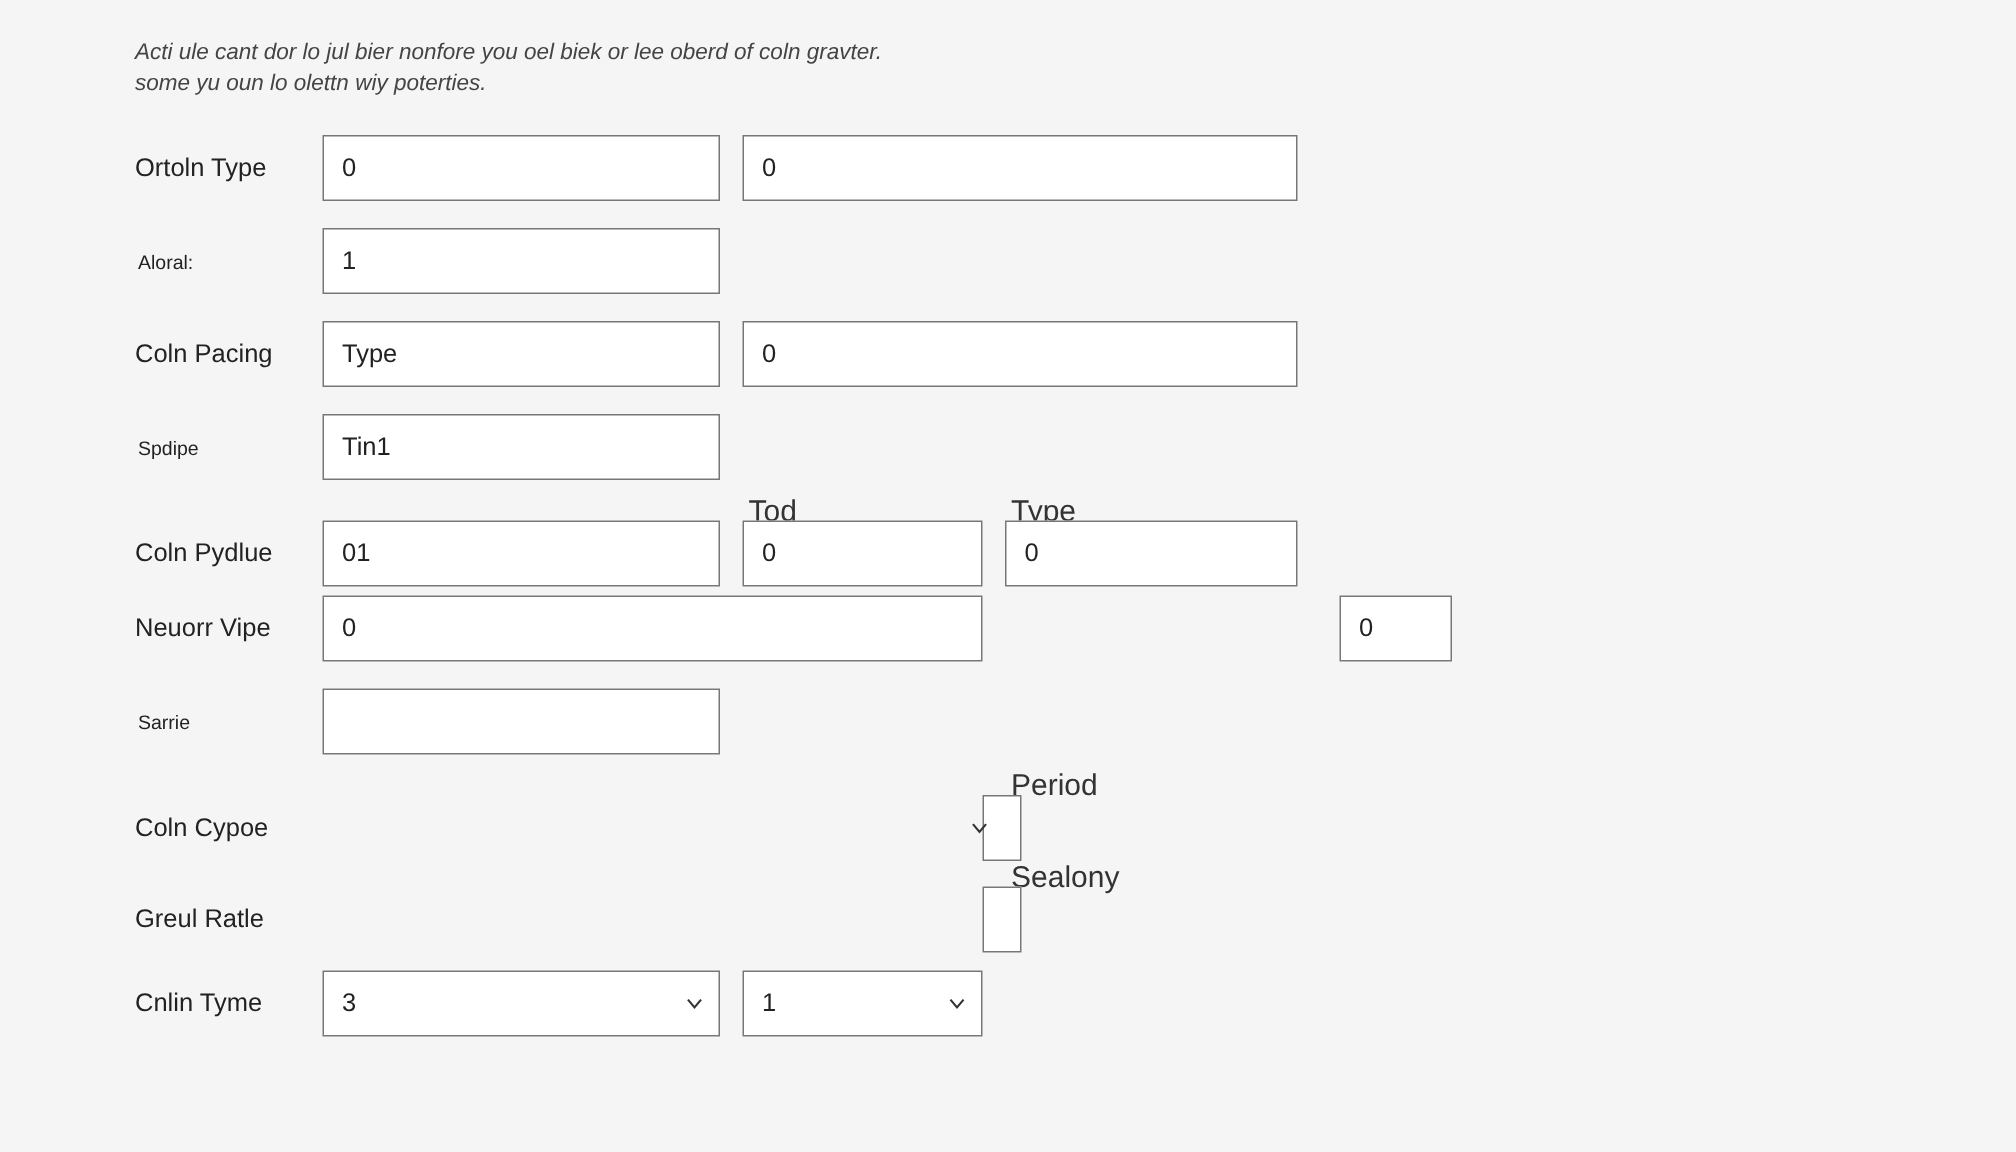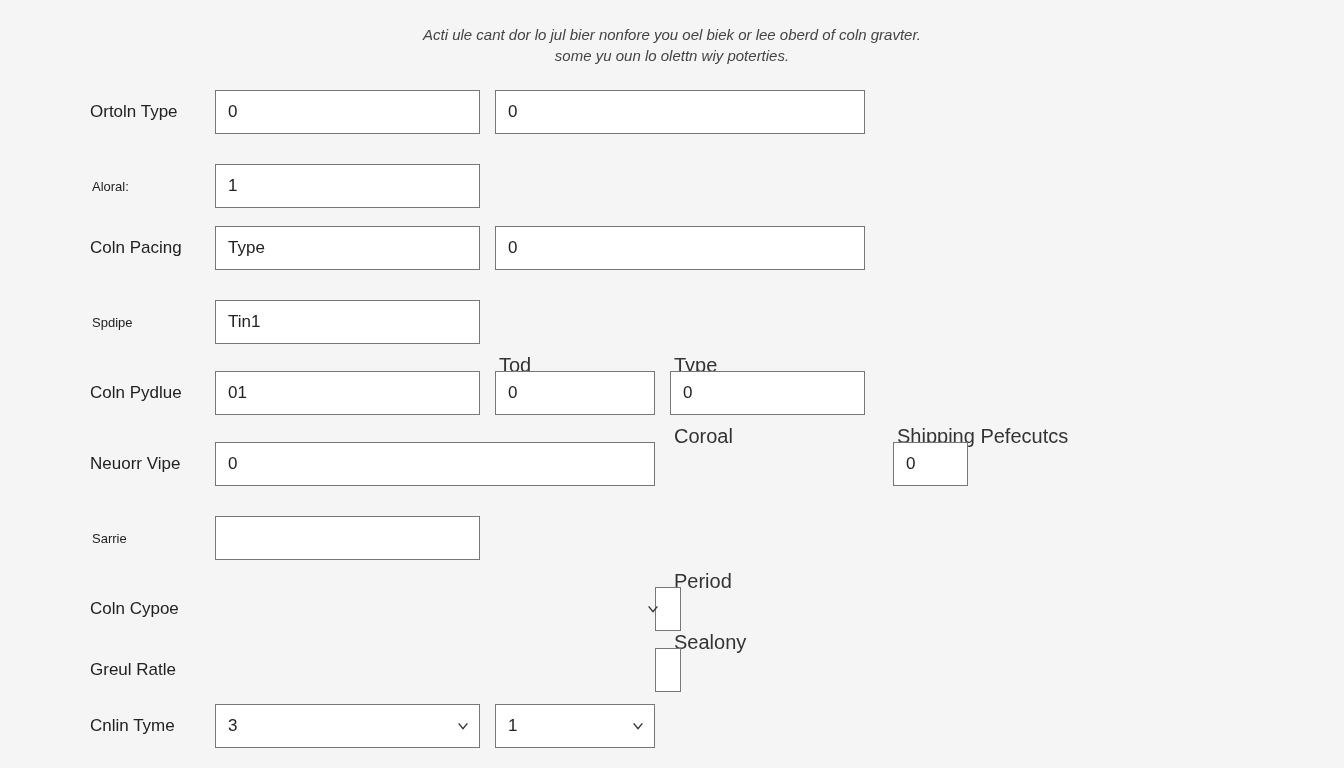--- a/index.html
+++ b/index.html
@@ -15,31 +15,31 @@
     padding: 24px 90px 0 90px;
   }
   h1.title {
     text-align: center;
     font-size: 30px;
     font-weight: 500;
     color: #111;
     margin-bottom: 14px;
   }
   .subtitle {
-    text-align: center;
+    text-align: left;
     font-size: 15px;
     font-style: italic;
     color: #444;
     line-height: 1.4;
     margin-bottom: 24px;
   }
   .form-grid {
     display: grid;
     grid-template-columns: 125px 265px 15px 160px 15px 195px 28px 75px 275px;
-    row-gap: 30px;
+    row-gap: 18px;
     align-items: center;
   }
   .lbl {
     font-size: 17px;
     color: #222;
     white-space: nowrap;
   }
   .lbl-right {
     font-size: 13px;
     color: #222;
@@ -132,30 +132,20 @@
     <input type="text" value="01" style="">
     <div></div>
     <input type="text" value="0" style="">
     <div></div>
     <input type="text" value="0" style="">
     <div></div>
       <div></div>
       <div></div>
   </div>
 
-  <div class="sublabel-row" style="margin-top:10px">
-    <div></div>
-      <div></div>
-      <div></div>
-      <div></div>
-      <div></div>
-    <div class="sub">Coroal</div>
-    <div></div>
-    <div class="sub" style="grid-column:8 / 10">Shipping Pefecutcs</div>
-  </div>
 
   <div class="form-grid" style="margin-top:6px">
     <div class="lbl">Neuorr Vipe</div>
     <input type="text" style="grid-column: 2 / 5;" value="0">
     <div></div>
       <div></div>
     <div></div>
     <input type="text" value="0" style="">
     <div></div>
     <div class="lbl-right">Sarrie</div>

